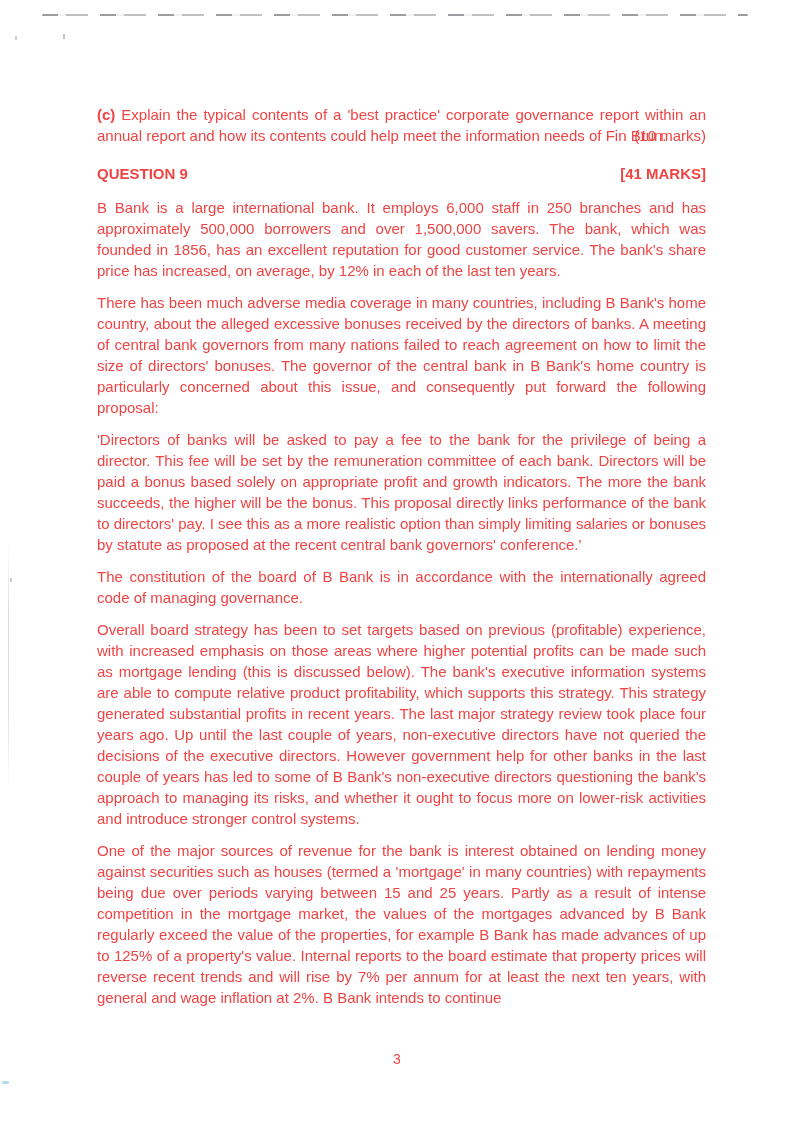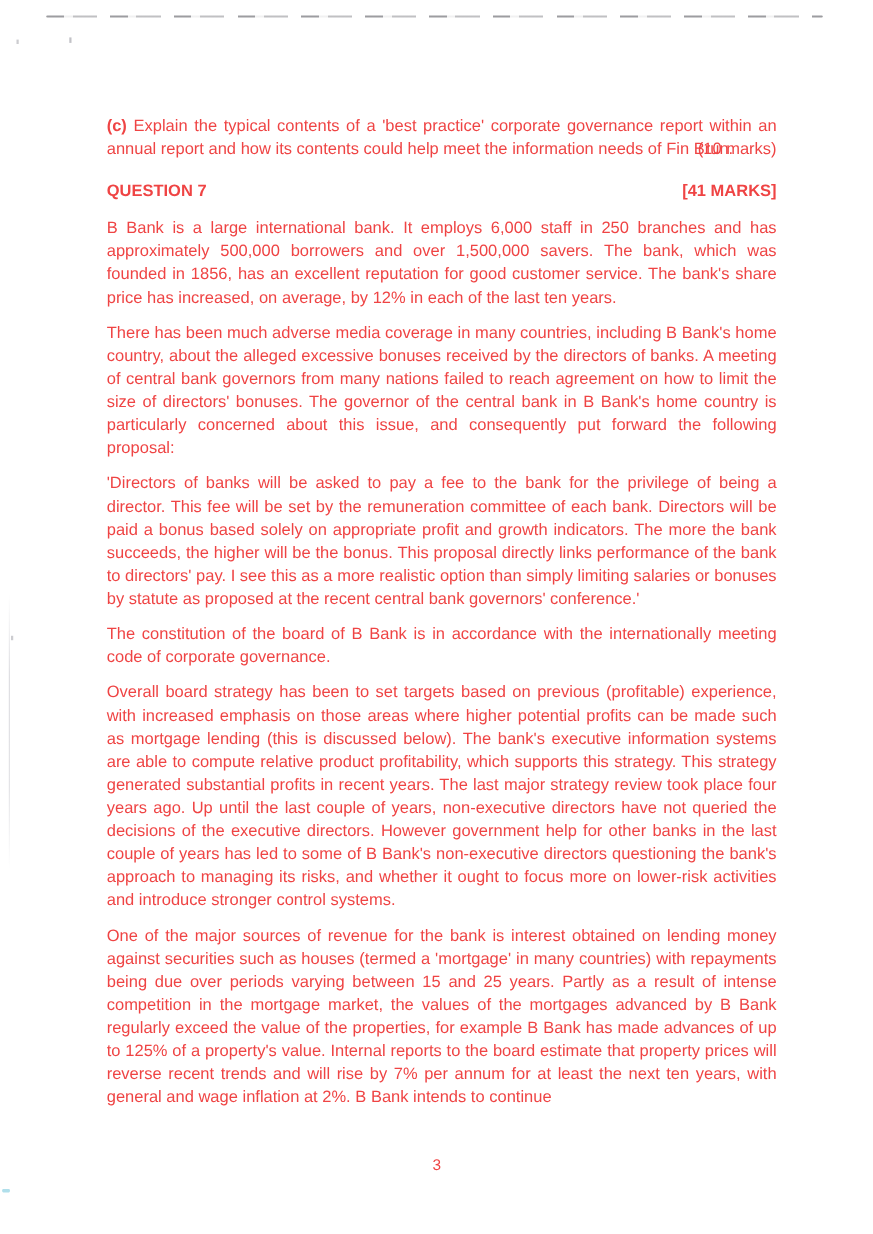--- a/index.html
+++ b/index.html
@@ -101,28 +101,28 @@
 
   <div class="content">
 
     <p class="body-par part-c-par">
       <span class="part-c-label">(c)</span>
       <span>Explain the typical contents of a 'best practice' corporate governance report within an annual report and how its contents could help meet the information needs of Fin Brun.</span>
       <span class="marks-right">(10 marks)</span>
     </p>
 
     <div class="question-heading">
-      <span>QUESTION 7</span>
+      <span>QUESTION 9</span>
       <span>[41 MARKS]</span>
     </div>
 
     <p class="body-par">B Bank is a large international bank. It employs 6,000 staff in 250 branches and has approximately 500,000 borrowers and over 1,500,000 savers. The bank, which was founded in 1856, has an excellent reputation for good customer service. The bank's share price has increased, on average, by 12% in each of the last ten years.</p>
     <p class="body-par">There has been much adverse media coverage in many countries, including B Bank's home country, about the alleged excessive bonuses received by the directors of banks. A meeting of central bank governors from many nations failed to reach agreement on how to limit the size of directors' bonuses. The governor of the central bank in B Bank's home country is particularly concerned about this issue, and consequently put forward the following proposal:</p>
     <p class="body-par">'Directors of banks will be asked to pay a fee to the bank for the privilege of being a director. This fee will be set by the remuneration committee of each bank. Directors will be paid a bonus based solely on appropriate profit and growth indicators. The more the bank succeeds, the higher will be the bonus. This proposal directly links performance of the bank to directors' pay. I see this as a more realistic option than simply limiting salaries or bonuses by statute as proposed at the recent central bank governors' conference.'</p>
-    <p class="body-par">The constitution of the board of B Bank is in accordance with the internationally meeting code of corporate governance.</p>
+    <p class="body-par">The constitution of the board of B Bank is in accordance with the internationally agreed code of managing governance.</p>
     <p class="body-par">Overall board strategy has been to set targets based on previous (profitable) experience, with increased emphasis on those areas where higher potential profits can be made such as mortgage lending (this is discussed below). The bank's executive information systems are able to compute relative product profitability, which supports this strategy. This strategy generated substantial profits in recent years. The last major strategy review took place four years ago. Up until the last couple of years, non-executive directors have not queried the decisions of the executive directors. However government help for other banks in the last couple of years has led to some of B Bank's non-executive directors questioning the bank's approach to managing its risks, and whether it ought to focus more on lower-risk activities and introduce stronger control systems.</p>
     <p class="body-par">One of the major sources of revenue for the bank is interest obtained on lending money against securities such as houses (termed a 'mortgage' in many countries) with repayments being due over periods varying between 15 and 25 years. Partly as a result of intense competition in the mortgage market, the values of the mortgages advanced by B Bank regularly exceed the value of the properties, for example B Bank has made advances of up to 125% of a property's value. Internal reports to the board estimate that property prices will reverse recent trends and will rise by 7% per annum for at least the next ten years, with general and wage inflation at 2%. B Bank intends to continue</p>
 
   </div>
 
   <div class="page-number">3</div>
 
 </div>
 
 </body></html>

